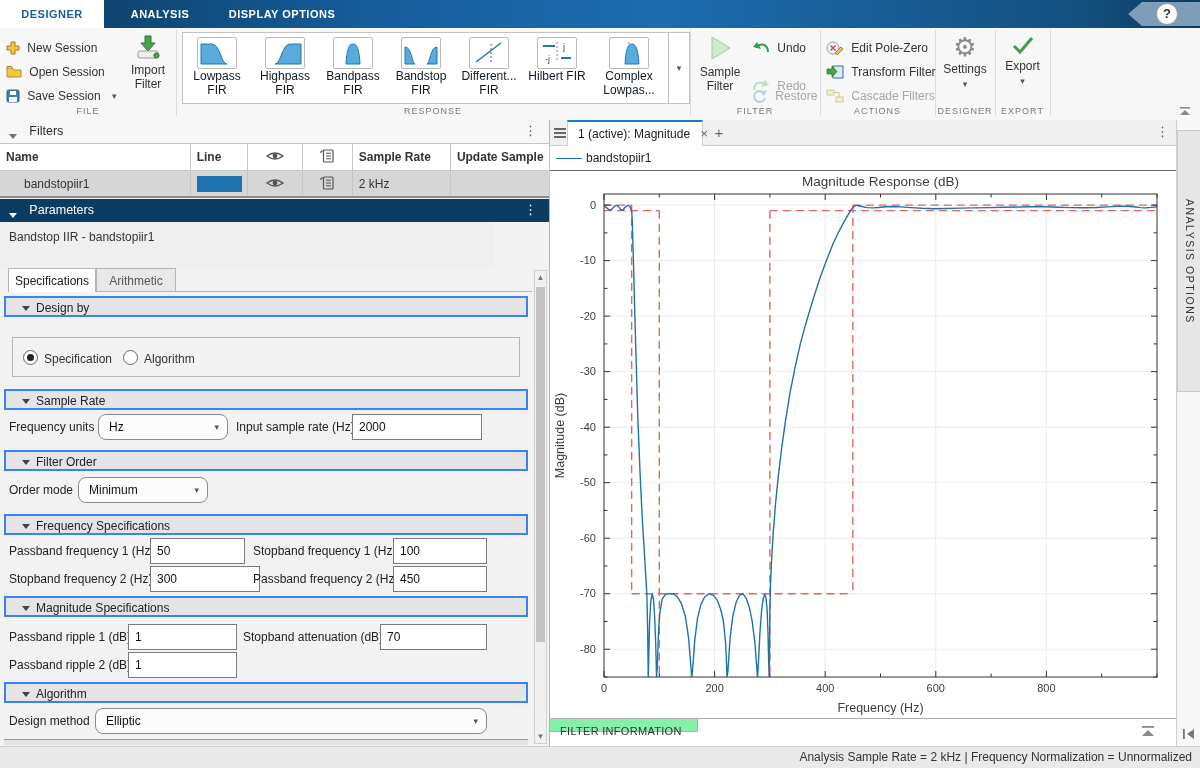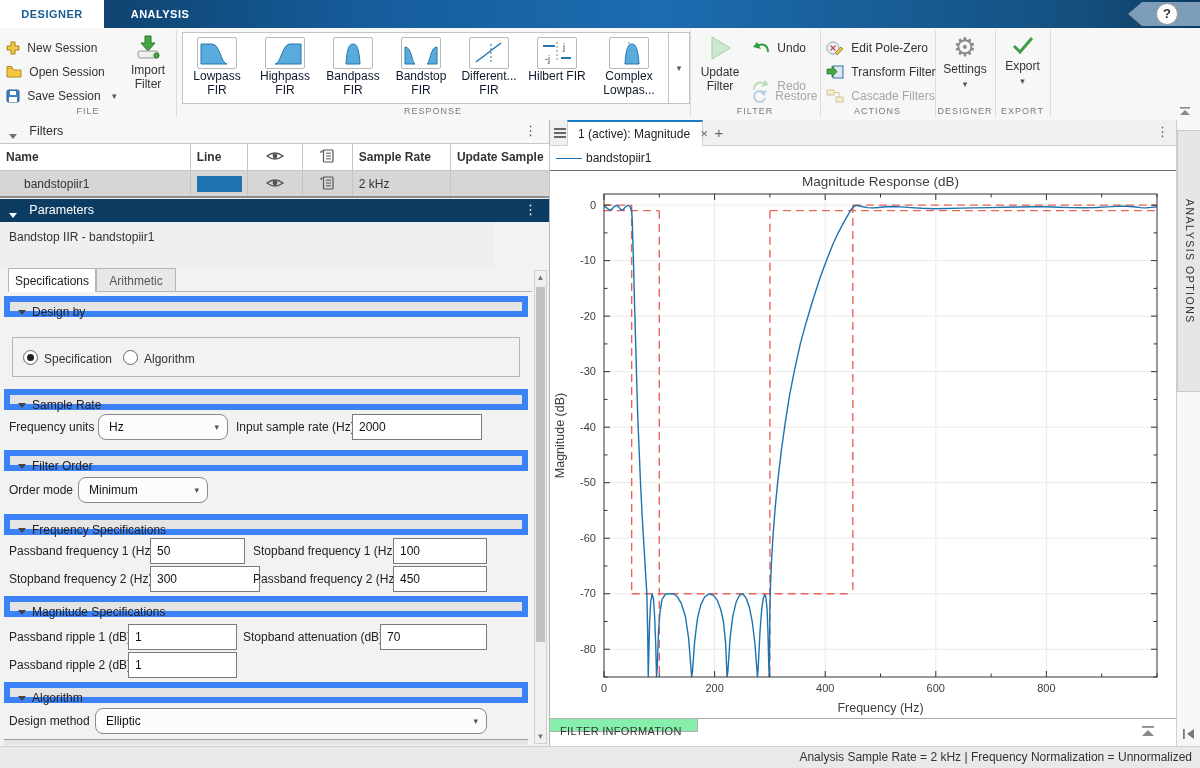--- a/index.html
+++ b/index.html
@@ -32,21 +32,21 @@
   .tri-down.white{border-top-color:#fff;}
   .kebab{color:#555;font-size:13px;line-height:14px;cursor:default;}
   table.ftable{border-collapse:collapse;width:550px;table-layout:fixed;background:#fff;}
   table.ftable th,table.ftable td{border-right:1px solid #c6c6c6;border-bottom:1px solid #c6c6c6;height:26px;padding:0 6px;text-align:left;font-size:12px;overflow:hidden;white-space:nowrap;}
   table.ftable th{font-weight:bold;background:#fff;border-top:1px solid #c6c6c6;}
   table.ftable tr.sel td{background:#d6d6d6;}
   #params-hdr{background:#0c3c61;color:#fff;}
   .ptab{top:0;height:24px;line-height:24px;text-align:center;font-size:12px;border:1px solid #b5b5b5;box-sizing:border-box;cursor:default;}
   .ptab.active{background:#fff;border-bottom:none;color:#222;}
   .ptab.inactive{background:#e8e8e8;color:#555;}
-  .sec-hdr{left:4px;width:524px;height:21px;line-height:21px;background:#e4e4e4;border:6px solid #3b82f6;box-sizing:border-box;padding-left:8px;font-size:12px;color:#222;}
+  .sec-hdr{left:4px;width:524px;height:21px;line-height:21px;background:#e4e4e4;border:2px solid #3b82f6;box-sizing:border-box;padding-left:16px;font-size:12px;color:#222;}
   .sec-hdr .tri-down{margin-right:6px;border-top-color:#444;}
   .fld-lbl{font-size:12px;color:#222;line-height:26px;white-space:nowrap;}
   .txtin{position:absolute;box-sizing:border-box;height:26px;border:1px solid #7a7a7a;background:#fff;font-family:"Liberation Sans",sans-serif;font-size:12px;padding:0 6px;color:#111;}
   .ddown{position:absolute;box-sizing:border-box;height:26px;border:1px solid #8a8a8a;border-radius:8px;background:#fcfcfc;line-height:24px;padding-left:10px;font-size:12px;color:#111;cursor:default;}
   .ddown .dchev{position:absolute;right:8px;top:0;line-height:24px;font-size:9px;color:#555;}
   .radio{display:inline-block;width:13px;height:13px;border:1px solid #666;border-radius:50%;background:#fff;vertical-align:-2px;}
   .radio.on::after{content:"";display:block;width:7px;height:7px;margin:3px;border-radius:50%;background:#222;}
   .vscroll{background:#f0f0f0;border:1px solid #d0d0d0;box-sizing:border-box;}
   .vthumb{position:absolute;left:1px;width:9px;background:#c2c2c2;}
   .sarrow{position:absolute;left:0;width:11px;text-align:center;font-size:8px;color:#777;}
@@ -65,20 +65,21 @@
   .icon{display:inline-block;vertical-align:middle;}
 </style>
 </head>
 <body>
 
 <div id="app">
 
   <div id="topbar" class="abs">
     <div class="abs apptab active" style="left:0;width:104px;">DESIGNER</div>
     <div class="abs apptab" style="left:104px;width:112px;">ANALYSIS</div>
+    <div class="abs apptab" style="left:216px;width:132px;">DISPLAY OPTIONS</div>
     <div id="help-banner" class="abs"></div>
     <div id="help-circle" class="abs">?</div>
   </div>
 
   <div id="ribbon" class="abs">
     <div class="abs rib-div" style="left:176px;"></div>
     <div class="abs rib-div" style="left:690px;"></div>
     <div class="abs rib-div" style="left:820px;"></div>
     <div class="abs rib-div" style="left:935px;"></div>
     <div class="abs rib-div" style="left:995px;"></div>
@@ -177,21 +178,21 @@
     </div>
     <div class="abs gallery" style="left:668px;top:4px;width:20px;height:70px;">
       <div class="abs chev" style="left:0;width:20px;top:31px;text-align:center;">▾</div>
     </div>
     <div class="abs rib-sec-label" style="left:176px;width:514px;">RESPONSE</div>
 
     <div class="abs" style="left:696px;top:6px;width:48px;text-align:center;">
       <svg width="28" height="28" viewBox="0 0 28 28">
           <path d="M6 3 L24 14 L6 25 Z" fill="#cfe8cf" stroke="#9ccf9c"></path>
         </svg>
-      <div class="bigbtn-label disabled-txt">Update</div>
+      <div class="bigbtn-label disabled-txt">Sample</div>
       <div class="bigbtn-label disabled-txt">Filter</div>
     </div>
     <div class="abs smallbtn" style="left:752px;top:8px;">
       <svg class="icon" width="18" height="14" viewBox="0 0 18 14">
           <path d="M4 6 C10 1 16 4 16 11" fill="none" stroke="#2f9e3f" stroke-width="2"></path>
           <path d="M1 6 L9 8 L5 1 Z" fill="#2f9e3f"></path>
         </svg>
       <span class="lbl">Undo</span>
     </div>
     <div class="abs smallbtn" style="left:752px;top:32px;margin-top:14px;">

